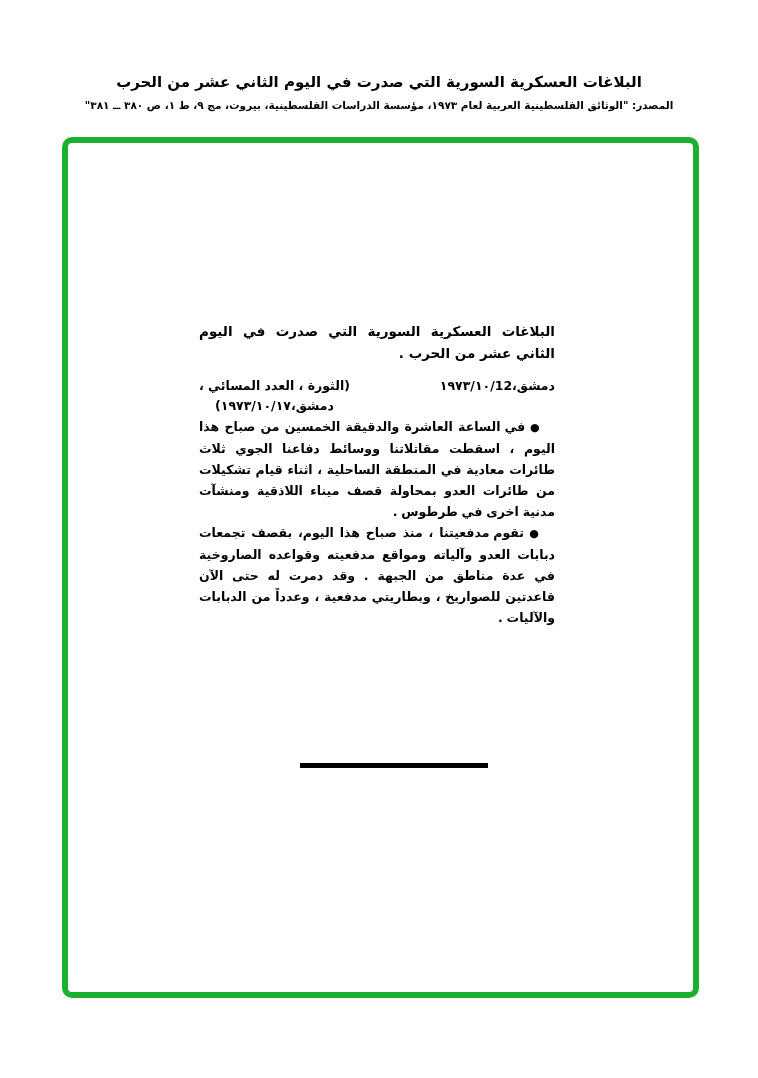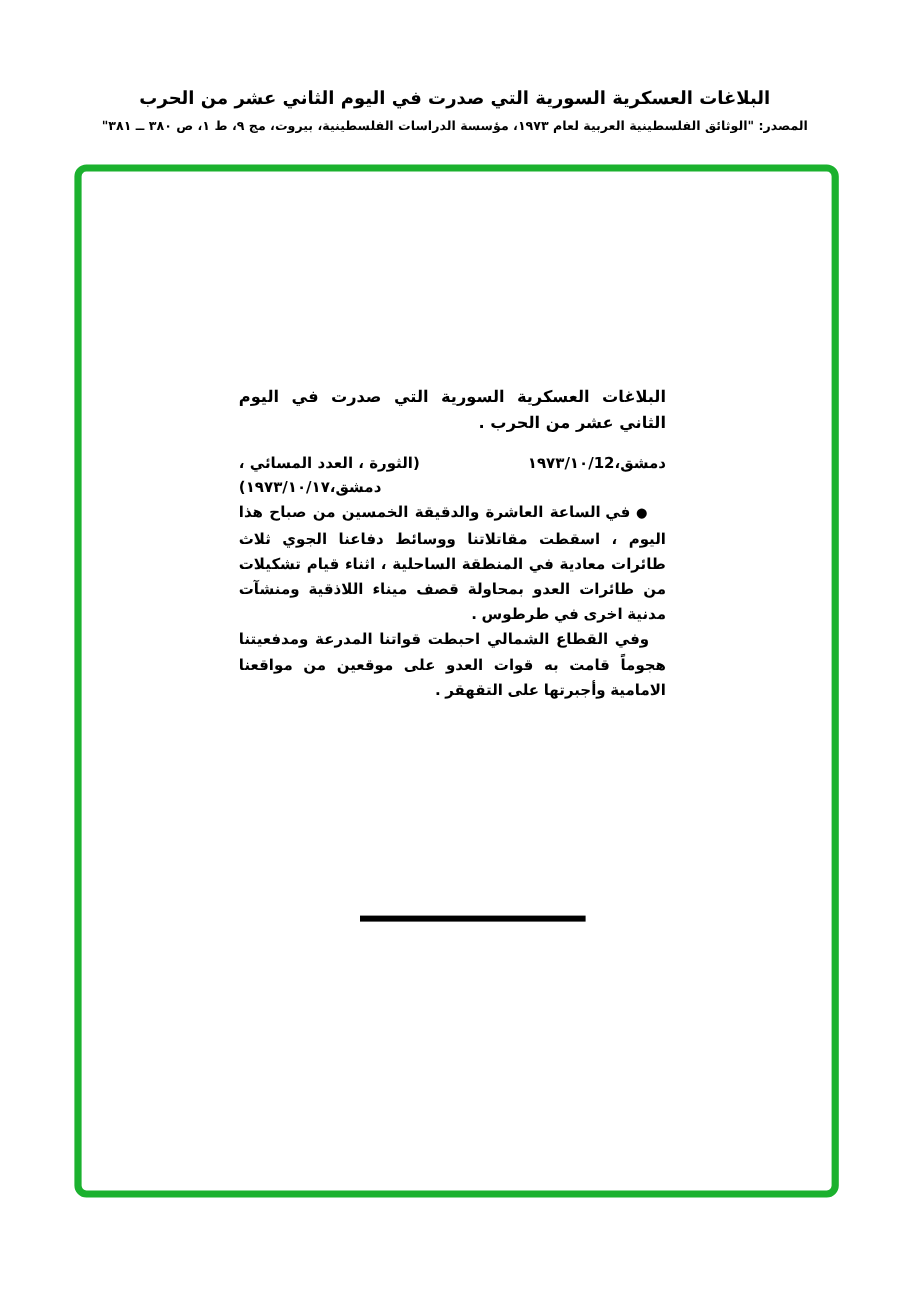--- a/index.html
+++ b/index.html
@@ -67,21 +67,21 @@
   }
   .dateline {
     display: flex;
     justify-content: space-between;
     align-items: flex-start;
     margin-top: 12px;
     font-size: 12.5px;
     line-height: 20px;
   }
   .dl-left {
-    text-align: left;
+    text-align: center;
   }
   .paras {
     font-size: 12.5px;
     line-height: 21px;
     word-spacing: -0.5px;
   }
   .para {
     margin: 0;
     text-align: justify;
     text-indent: 14px;
@@ -116,17 +116,17 @@
   <div class="dateline">
     <div class="dl-right">دمشق،١٩٧٣/١٠/12</div>
     <div class="dl-left">
       <div>(الثورة ، العدد المسائي ،</div>
       <div>دمشق،١٩٧٣/١٠/١٧)</div>
     </div>
   </div>
 
   <div class="paras" id="paragraphs">
       <p class="para"><span class="bullet">● </span>في الساعة العاشرة والدقيقة الخمسين من صباح هذا اليوم ، اسقطت مقاتلاتنا ووسائط دفاعنا الجوي ثلاث طائرات معادية في المنطقة الساحلية ، اثناء قيام تشكيلات من طائرات العدو بمحاولة قصف ميناء اللاذقية ومنشآت مدنية اخرى في طرطوس .</p>
-      <p class="para">وفي القطاع الشمالي احبطت قواتنا المدرعة ومدفعيتنا هجوماً قامت به قوات العدو على موقعين من مواقعنا الامامية وأجبرتها على التقهقر .</p>
+      <p class="para"><span class="bullet">● </span>تقوم مدفعيتنا ، منذ صباح هذا اليوم، بقصف تجمعات دبابات العدو وآلياته ومواقع مدفعيته وقواعده الصاروخية في عدة مناطق من الجبهة . وقد دمرت له حتى الآن قاعدتين للصواريخ ، وبطاريتي مدفعية ، وعدداً من الدبابات والآليات .</p>
     </div>
 </div>
 
 <div class="divider" style="background: rgb(0, 0, 0);"></div>
 
 </body></html>

